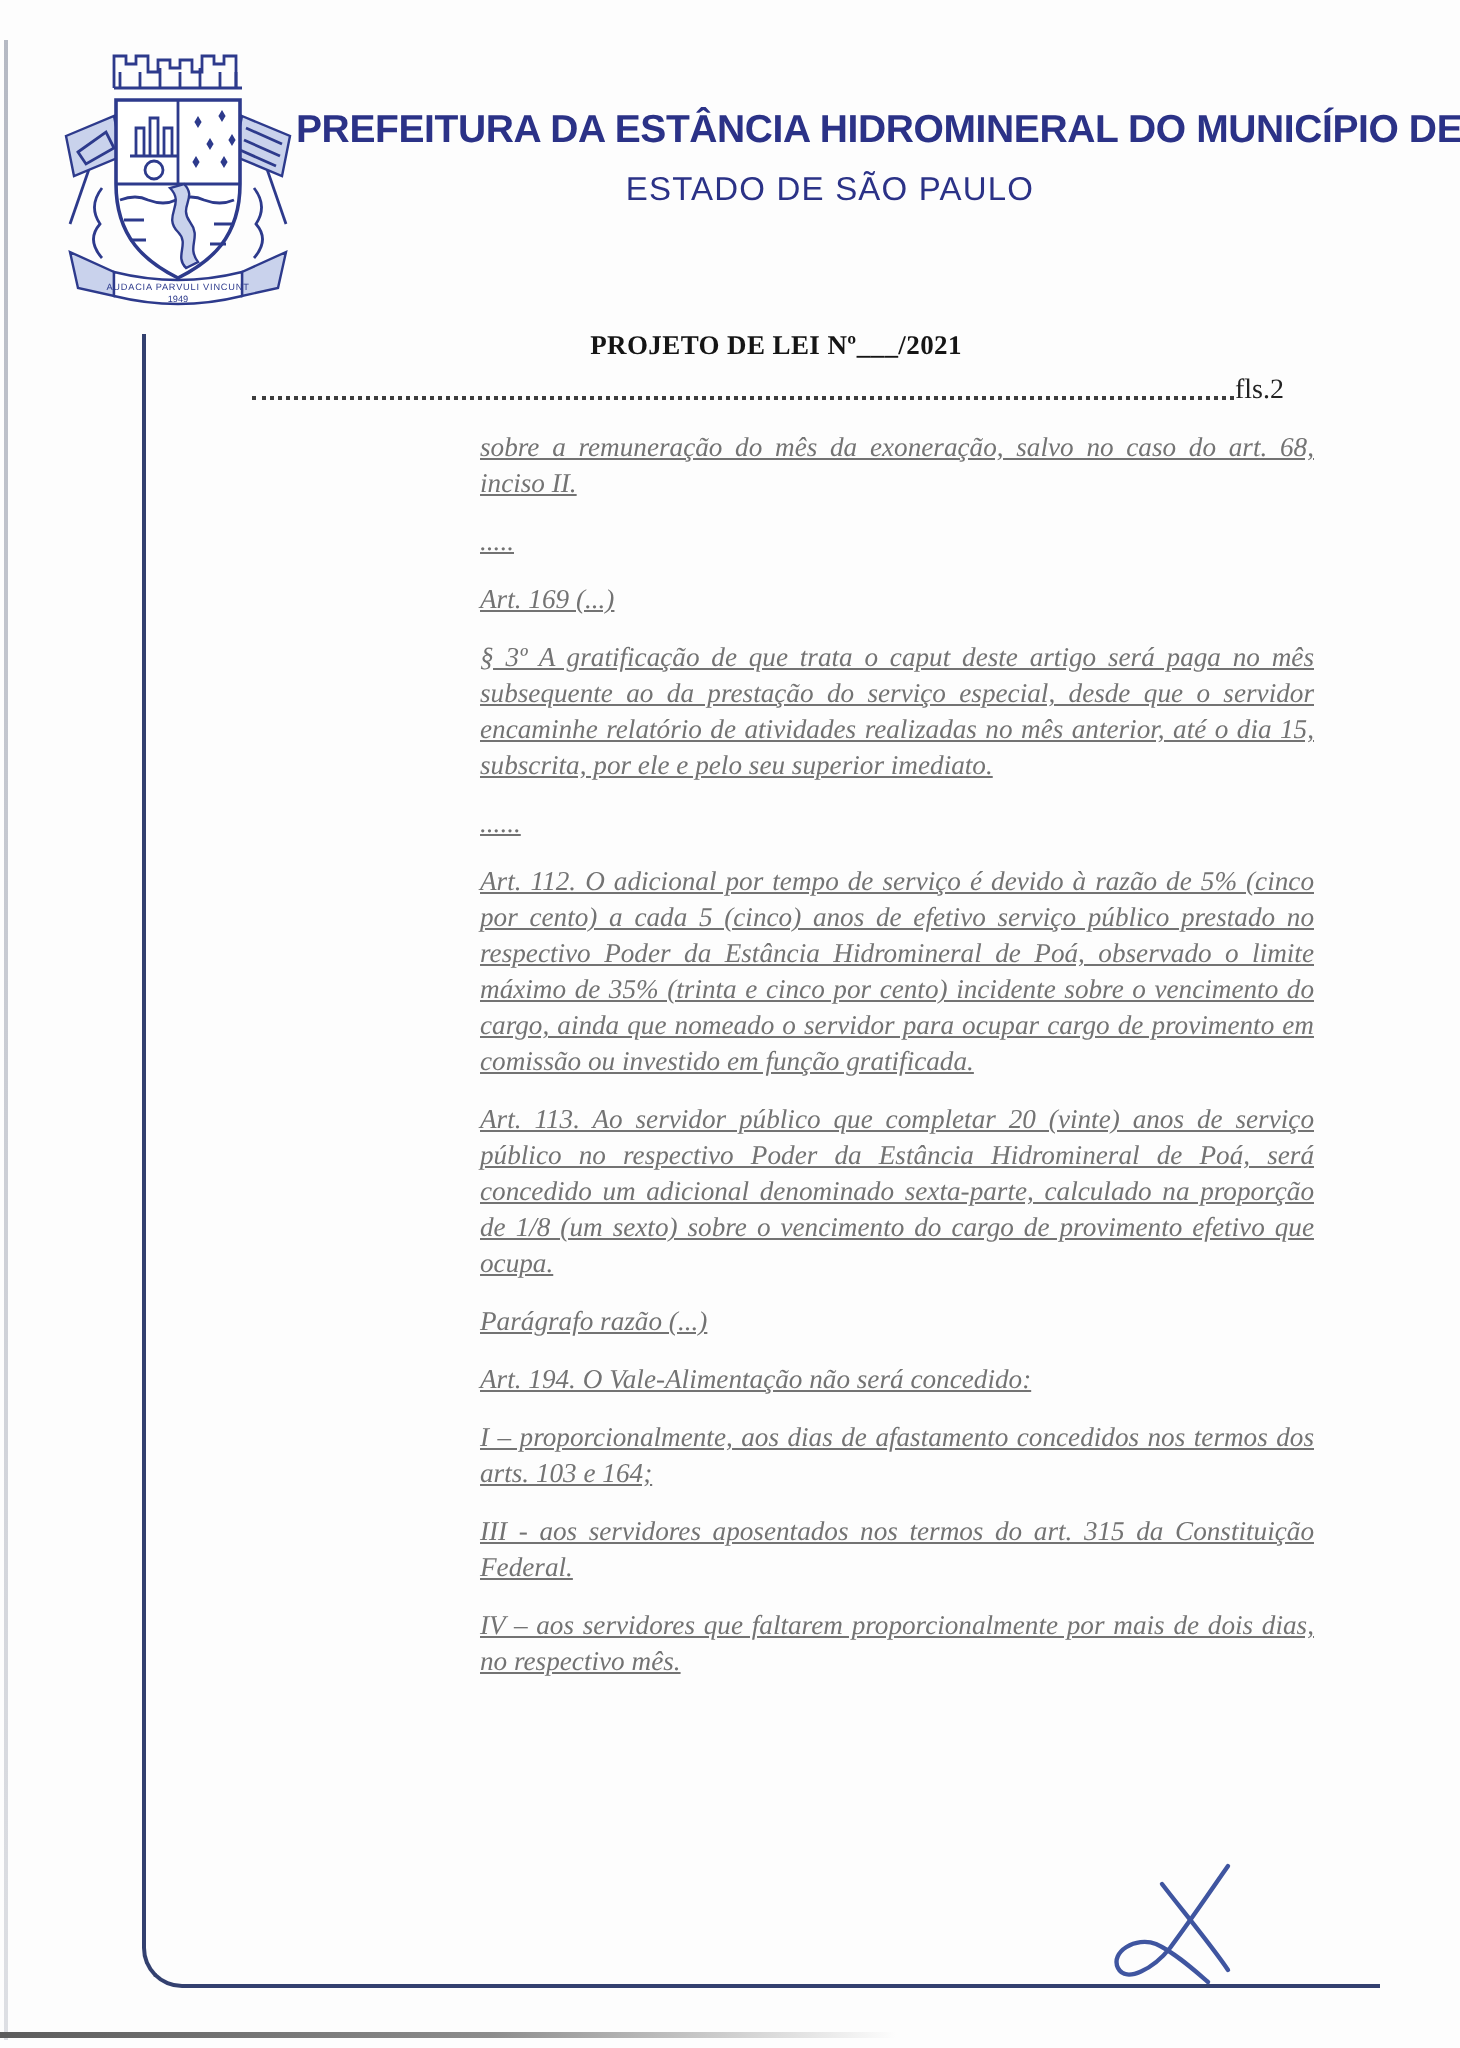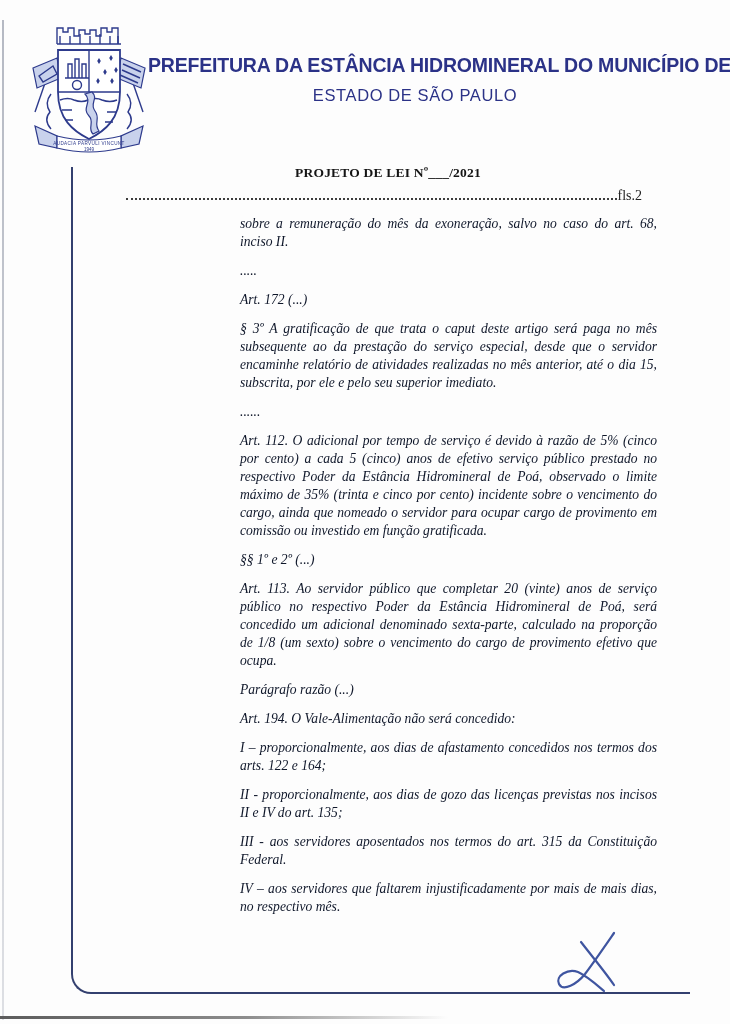--- a/index.html
+++ b/index.html
@@ -36,22 +36,23 @@
   .folio{font-size:14px;color:#222;padding-left:1px;line-height:16px;}
   
   .frame{
     position:absolute;left:71px;top:167px;width:617px;height:825px;
     border-left:2px solid #33406f;border-bottom:2px solid #33406f;
     border-bottom-left-radius:20px;
   }
   
   .doc-body{
     position:absolute;left:240px;top:215px;width:417px;
-    font-style:italic;font-size:13.6px;line-height:18px;color:#0f172a;
+    font-style:italic;font-size:13.6px;line-height:18px;color:#737373;
     text-align:justify;
+    text-decoration:underline;
   }
   .doc-body p{margin:0 0 11px 0;}
   
   .signature{position:absolute;left:554px;top:929px;width:82px;height:66px;}
   
   .scan-bottom-edge{
     position:absolute;left:0;top:1016px;width:448px;height:3px;
     background:linear-gradient(to right,#5c5c5c 0%,#8d8d8d 55%,rgba(150,150,150,0) 100%);
   }
   svg .ln{stroke:#2d3a8c;fill:none;stroke-width:1.4;}
@@ -115,32 +116,30 @@
   <div class="folio-row">
     <div class="dots-leader"></div>
     <div class="folio">fls.2</div>
   </div>
 
   <div class="frame"></div>
 
   <div class="doc-body">
       <p>sobre a remuneração do mês da exoneração, salvo no caso do art. 68, inciso II.</p>
       <p>.....</p>
-      <p>Art. 172 (...)</p>
+      <p>Art. 169 (...)</p>
       <p>§ 3º A gratificação de que trata o caput deste artigo será paga no mês subsequente ao da prestação do serviço especial, desde que o servidor encaminhe relatório de atividades realizadas no mês anterior, até o dia 15, subscrita, por ele e pelo seu superior imediato.</p>
       <p>......</p>
       <p>Art. 112.  O adicional por tempo de serviço é devido à razão de 5% (cinco por cento) a cada 5 (cinco) anos de efetivo serviço público prestado no respectivo Poder da Estância Hidromineral de Poá, observado o limite máximo de 35% (trinta e cinco por cento)  incidente sobre o vencimento do cargo, ainda que nomeado o servidor para ocupar cargo de provimento em comissão ou investido em função gratificada.</p>
-      <p>§§ 1º e 2º (...)</p>
       <p>Art. 113.  Ao servidor público que completar 20 (vinte) anos de serviço público no respectivo Poder da Estância Hidromineral de Poá, será concedido um adicional denominado sexta-parte, calculado na proporção de 1/8 (um sexto) sobre o vencimento do cargo de provimento efetivo que ocupa.</p>
       <p>Parágrafo razão (...)</p>
       <p>Art. 194. O Vale-Alimentação não será concedido:</p>
-      <p>I – proporcionalmente, aos dias de afastamento concedidos nos termos dos arts. 122 e 164;</p>
-      <p>II - proporcionalmente, aos dias de gozo das licenças previstas nos incisos II e IV do art. 135;</p>
+      <p>I – proporcionalmente, aos dias de afastamento concedidos nos termos dos arts. 103 e 164;</p>
       <p>III - aos servidores aposentados nos termos do art. 315 da Constituição Federal.</p>
-      <p>IV – aos servidores que faltarem injustificadamente por mais de mais dias, no respectivo mês.</p>
+      <p>IV – aos servidores que faltarem proporcionalmente por mais de dois dias, no respectivo mês.</p>
     </div>
 
   <svg class="signature" viewBox="0 0 82 66">
     <g fill="none" stroke="#3f55a0" stroke-width="2.2" stroke-linecap="round">
       <path d="M60 4 C51 17 40 33 31 45 C23 55 9 63 5 55 C1 47 14 39 24 43 C33 47 43 56 50 62"></path>
       <path d="M27 13 C37 26 52 44 60 56"></path>
     </g>
   </svg>
 
   <div class="scan-bottom-edge"></div>

